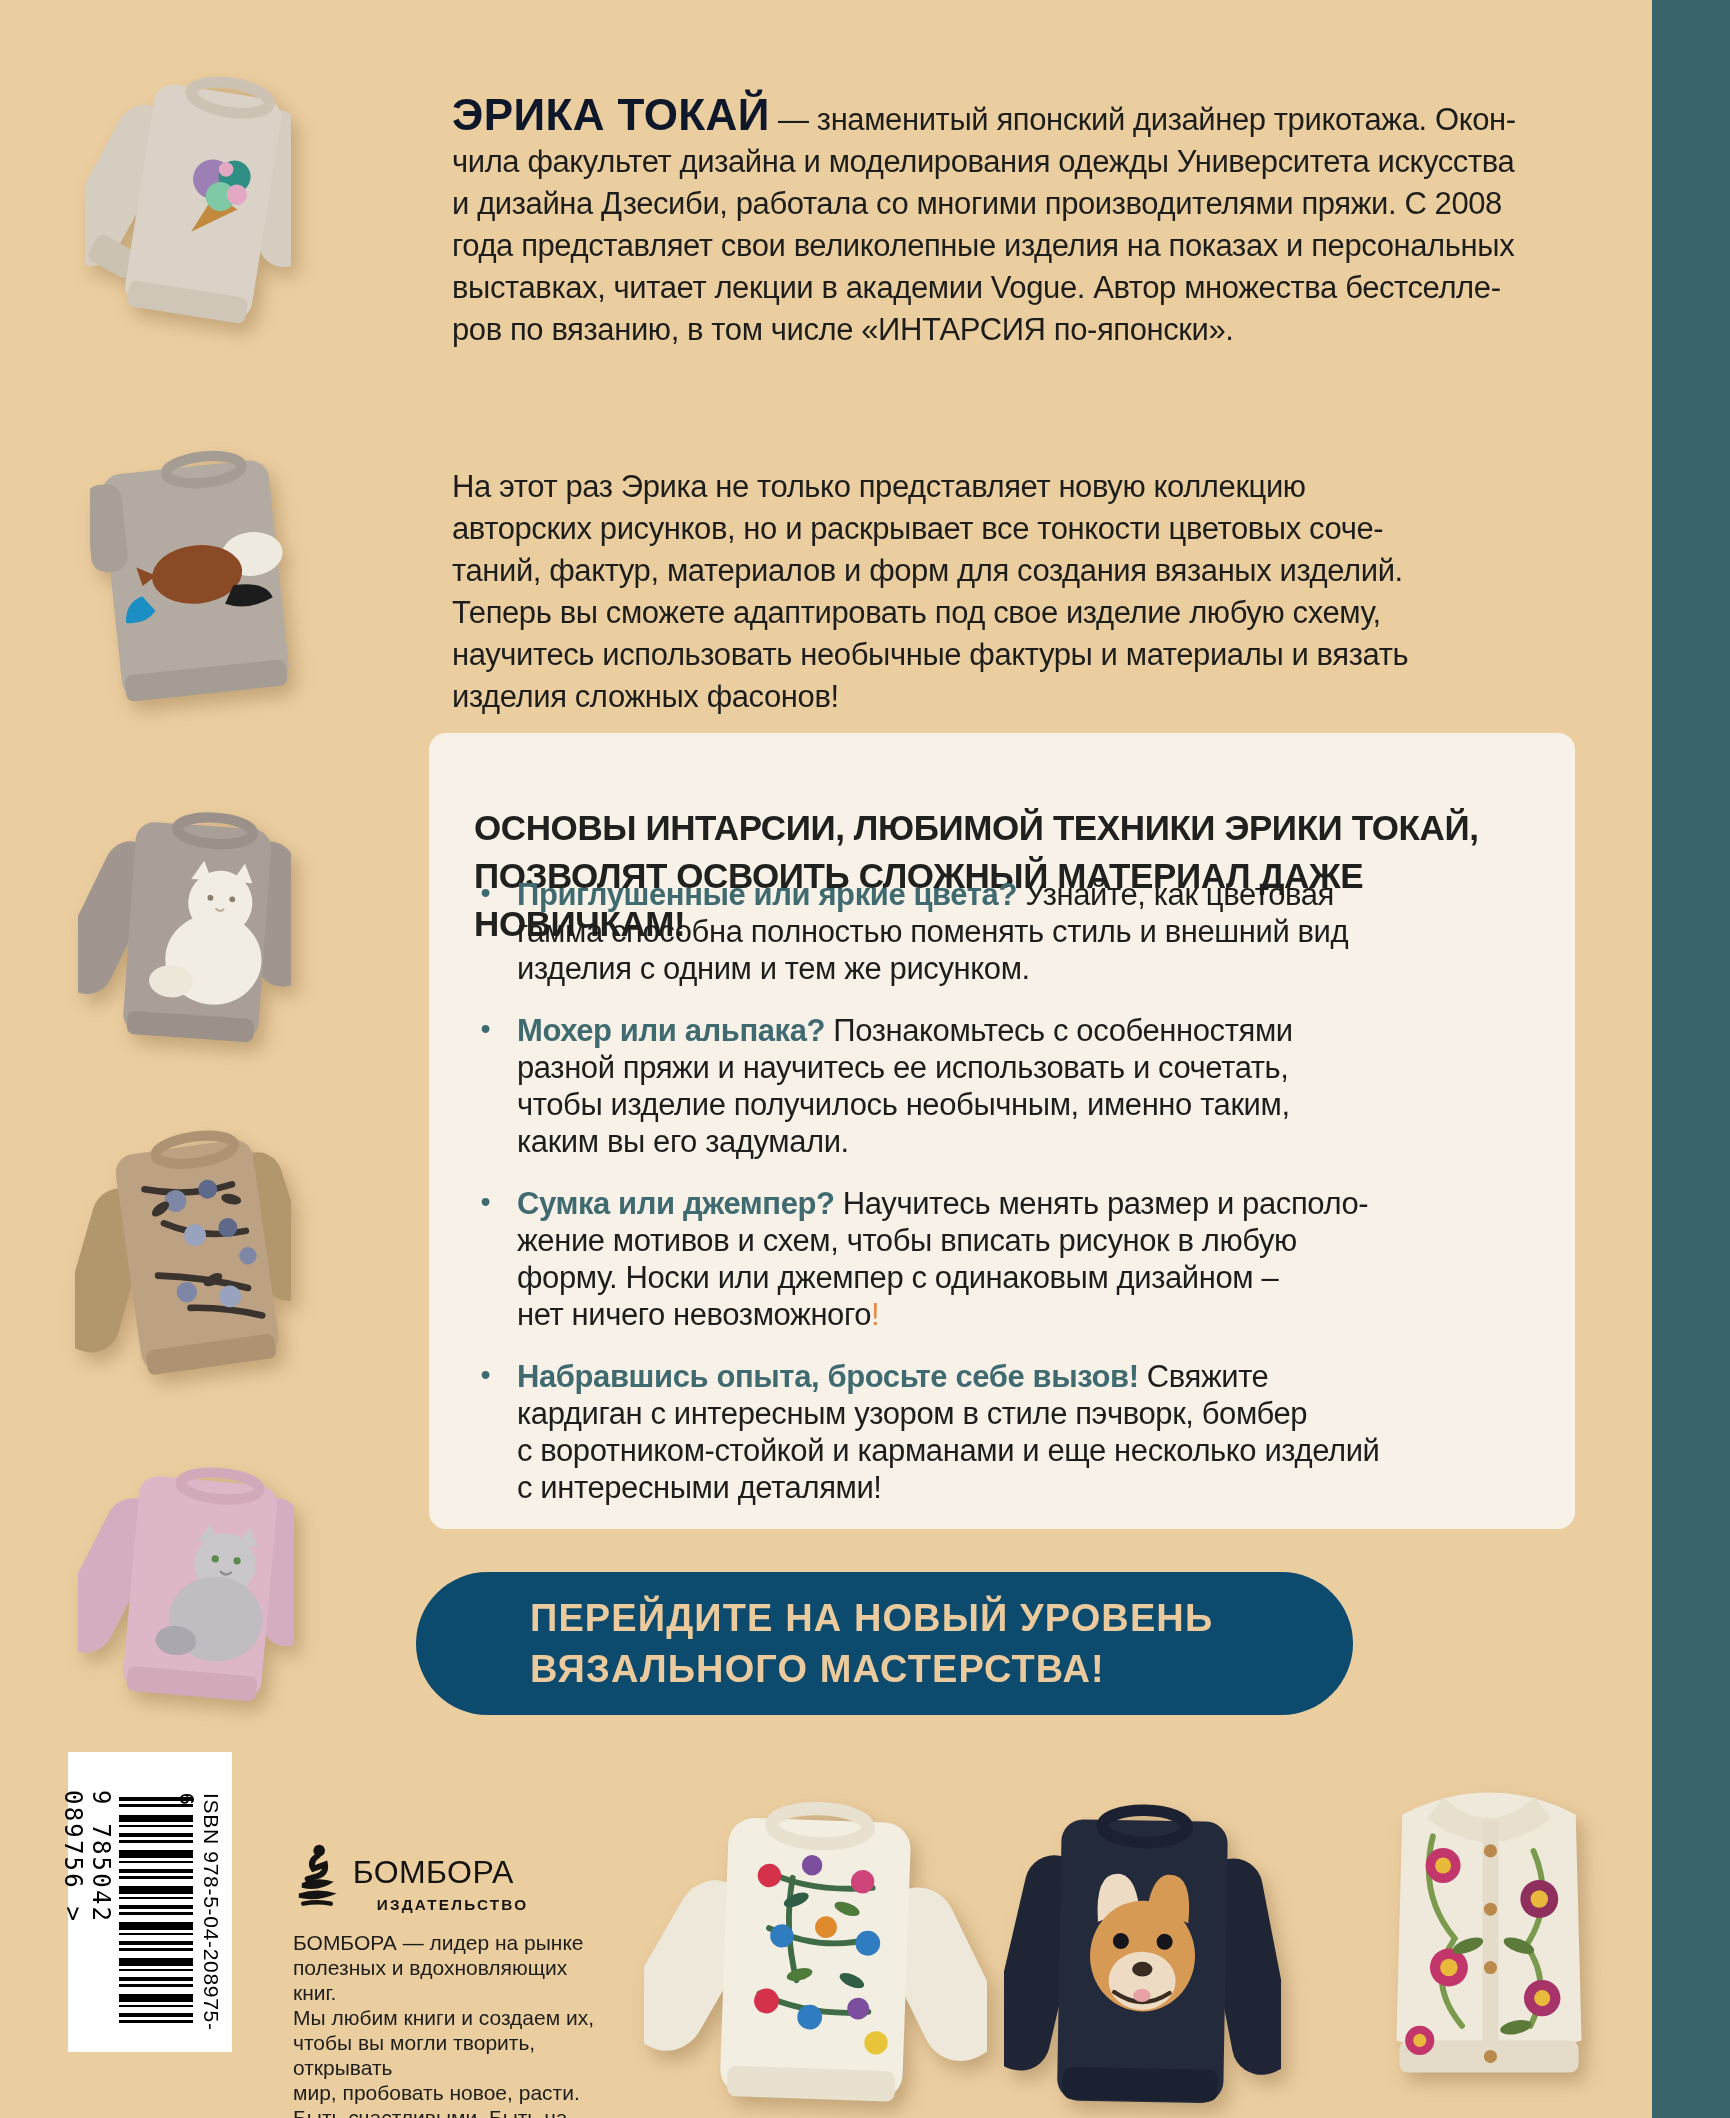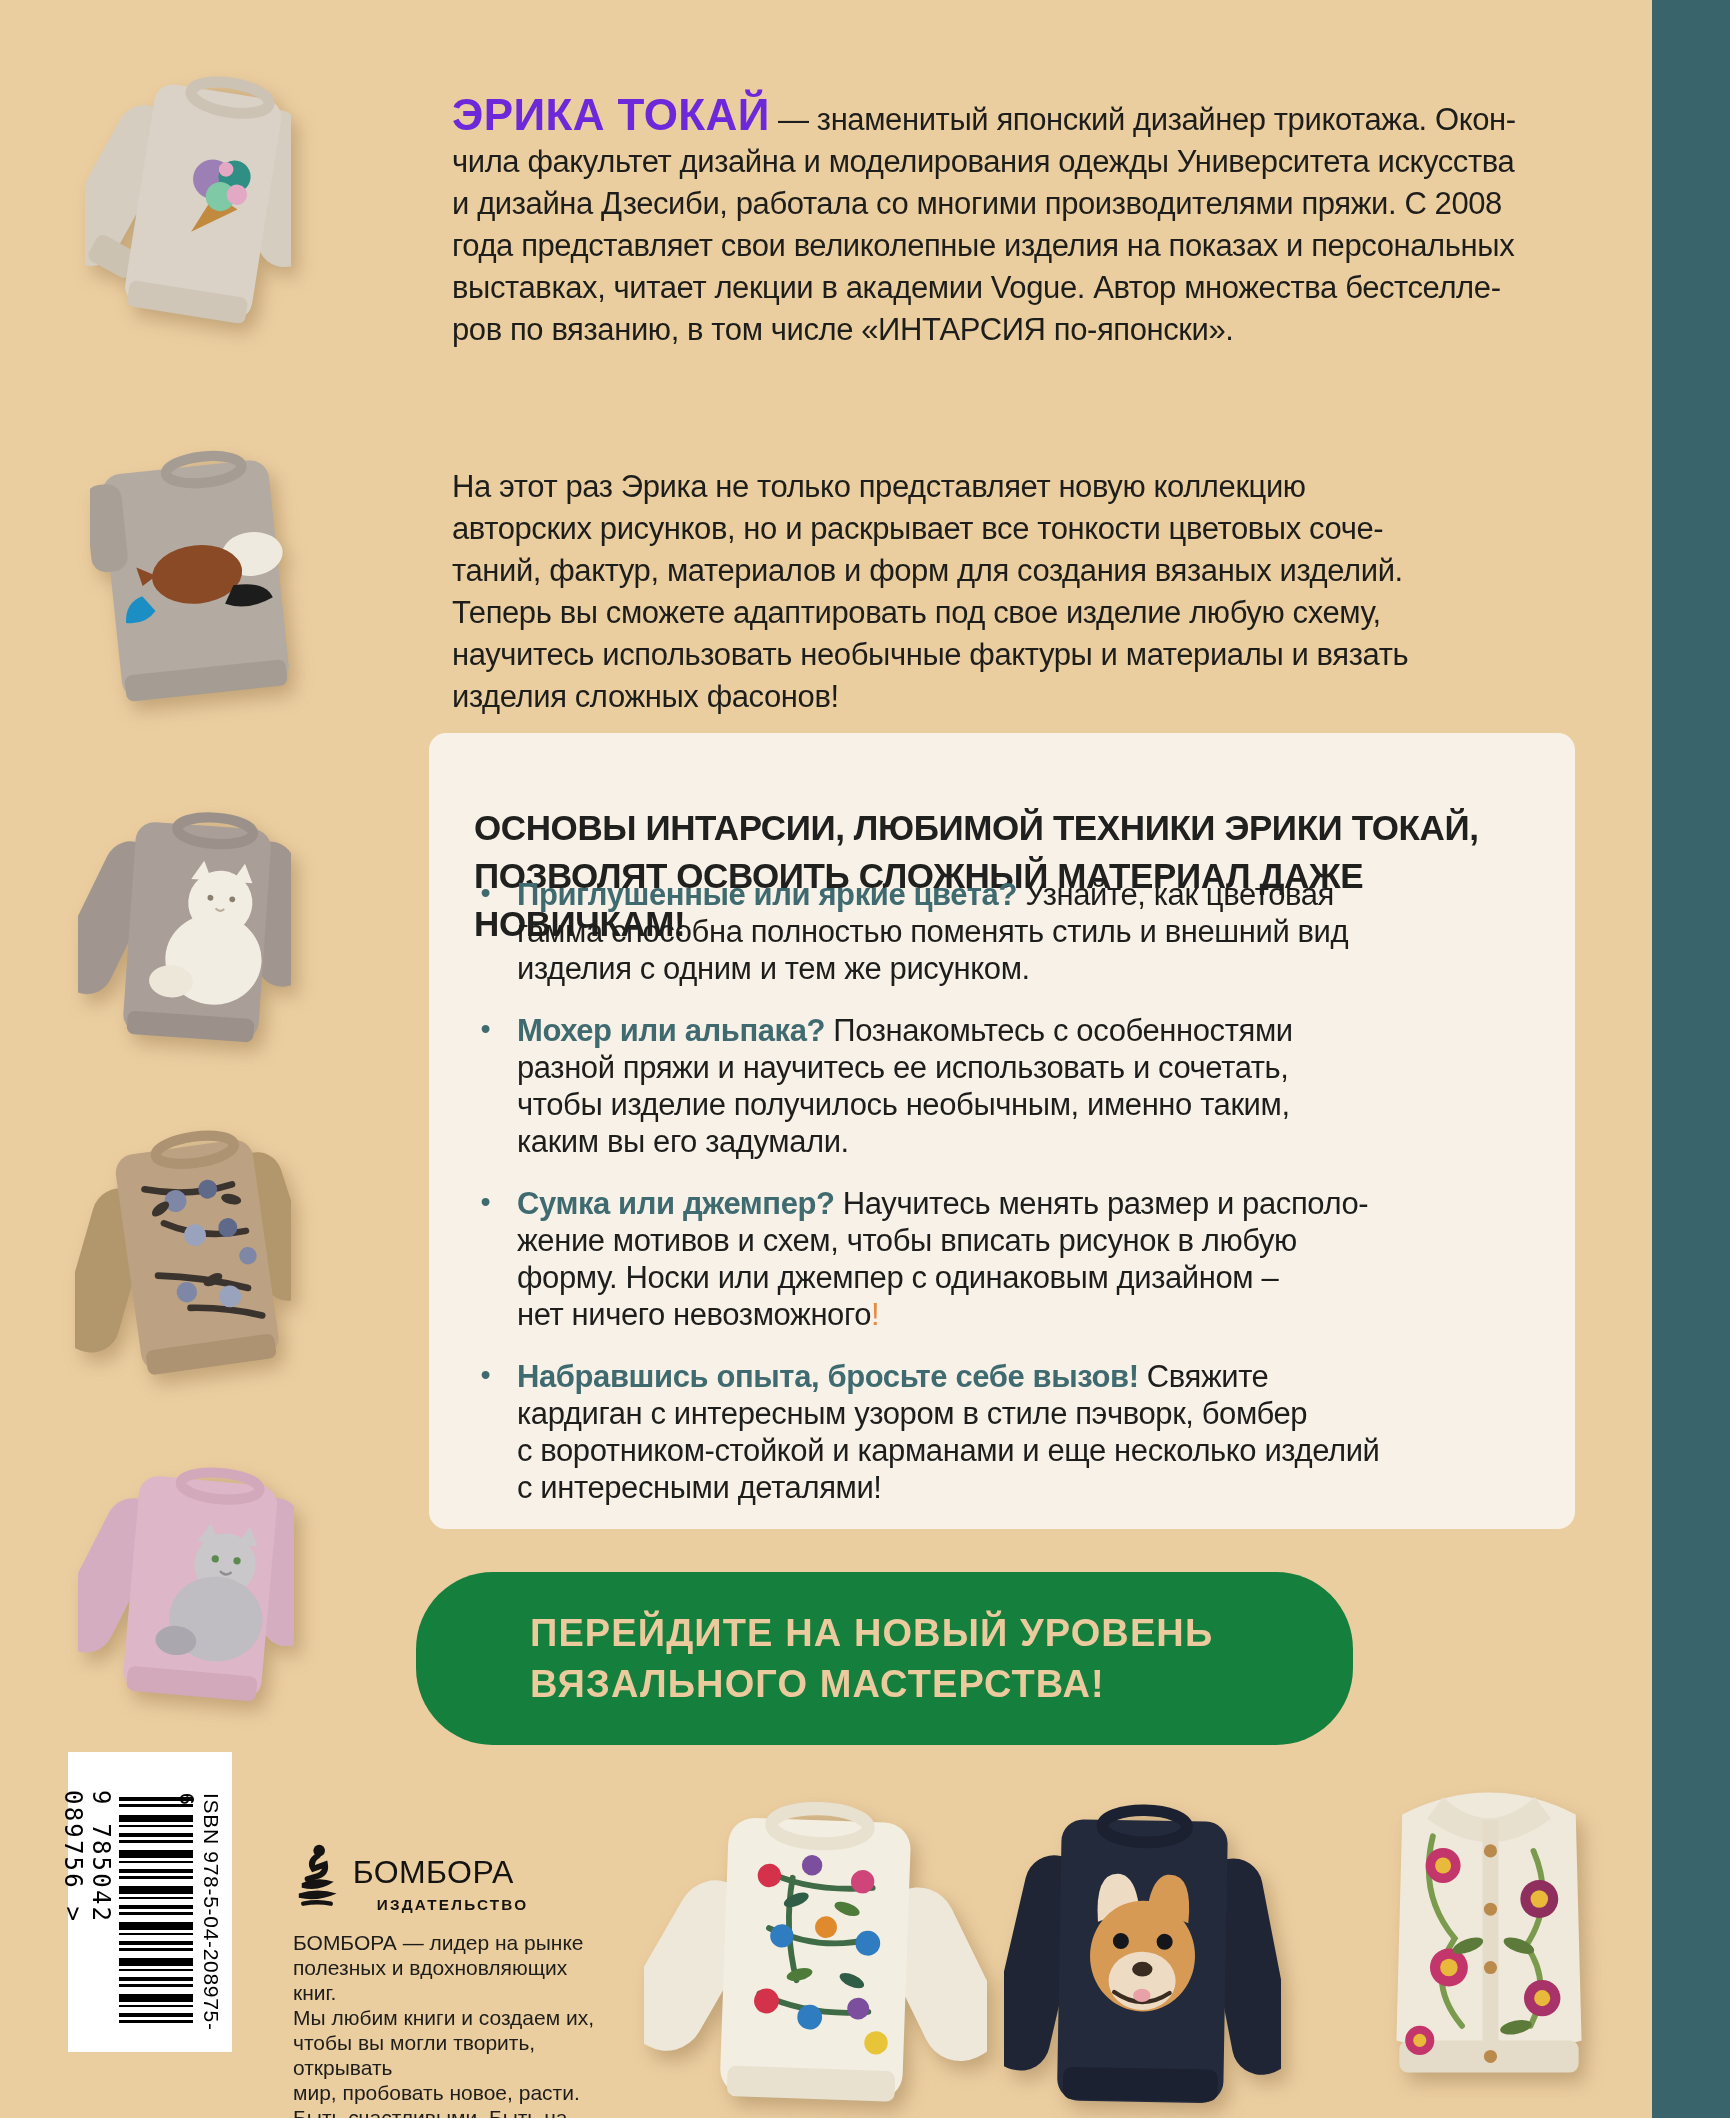--- a/index.html
+++ b/index.html
@@ -10,21 +10,21 @@
     color:#1D1D1B;
   }
   .pre{white-space:pre-line;}
 
   
   .edge-strip{position:absolute; top:0; right:0; width:79px; height:100%; background:#3A646C;}
 
   
   .intro{position:absolute; left:452px; top:63px; width:1152px;
          font-size:31px; line-height:42px; letter-spacing:-0.4px;}
-  .intro .author-name{color:#6d28d9; font-weight:bold; font-size:44px; letter-spacing:0.4px;}
+  .intro .author-name{color:#0f172a; font-weight:bold; font-size:44px; letter-spacing:0.4px;}
 
   .promo-heading{position:absolute; left:452px; top:314px; width:1152px;
          color:#FFFFFF; font-weight:bold; font-size:40px; line-height:53px; letter-spacing:0.4px;}
 
   .promo-text{position:absolute; left:452px; top:435px; width:1152px;
          font-size:31px; line-height:42px; letter-spacing:-0.4px;}
 
   
   .card{position:absolute; left:429px; top:733px; width:1146px; height:796px;
         background:#F7F1E8; border-radius:17px;}
@@ -32,22 +32,22 @@
         font-size:35px; line-height:48px; font-weight:bold; color:#20201E; letter-spacing:-0.4px;}
   .bullets{position:absolute; left:47px; top:143px; width:1065px;
         list-style:none; margin:0; padding:0;
         font-size:31px; line-height:37px; letter-spacing:-0.4px;}
   .bullets li{position:relative; padding-left:41px; margin-bottom:25px;}
   .bullets li .dot{position:absolute; left:4.4px; top:-1.5px; color:#3F6B70; font-size:29px;}
   .lead{color:#3F6B70; font-weight:bold;}
   .excl{color:#E58A45;}
 
   
-  .banner{position:absolute; left:416px; top:1572px; width:937px; height:173px;
-        background:#15803d; border-radius:77px; display:flex; align-items:center;}
+  .banner{position:absolute; left:416px; top:1572px; width:937px; height:143px;
+        background:#0c4a6e; border-radius:77px; display:flex; align-items:center;}
   .banner-text{padding-left:114px; color:#EBCB9E; font-weight:bold;
         font-size:38px; line-height:51px; letter-spacing:1.1px;}
 
   
   .barcode-box{position:absolute; left:68px; top:1752px; width:164px; height:300px; background:#FFFFFF;}
   .bc-num{position:absolute; left:47px; top:38px; width:242px; height:29px;
         transform:rotate(90deg); transform-origin:0 0;
         font-family:"DejaVu Sans Mono", monospace; font-size:24px; letter-spacing:2.2px; color:#000;}
   .bc-bars{position:absolute; left:51px; top:45px; width:74px; height:232px;
         background:repeating-linear-gradient(to bottom,

